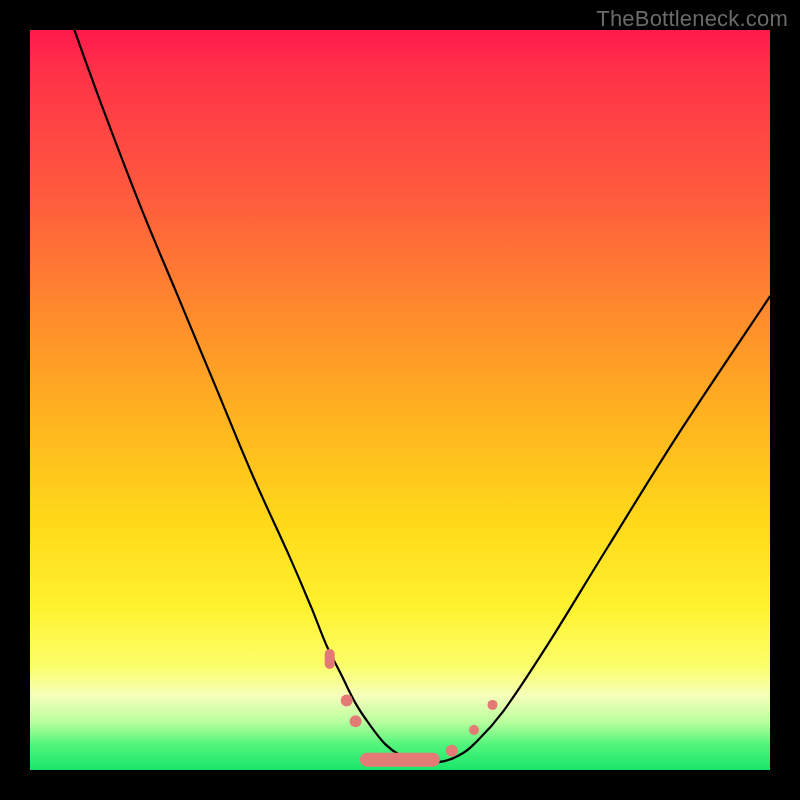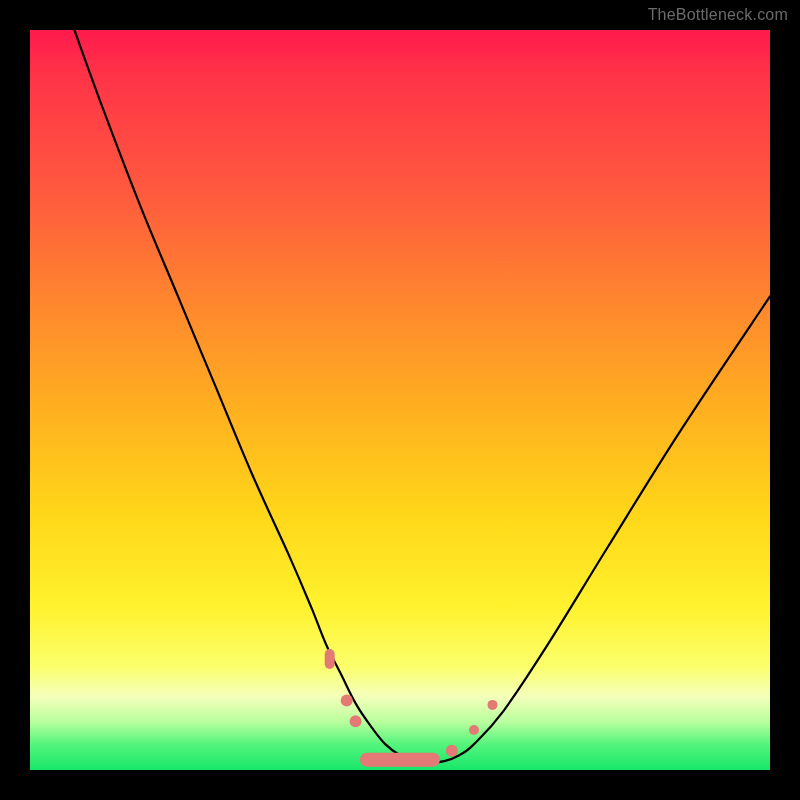--- a/index.html
+++ b/index.html
@@ -38,21 +38,21 @@
       #b9ff9e 93.5%,
       #54f57c 96.5%,
       #18e66a 100%
     );
   }
   .watermark {
     position: absolute;
     top: 6px;
     right: 12px;
     color: #6a6a6a;
-    font-size: 16px;
+    font-size: 22px;
     font-weight: 500;
     letter-spacing: 0.2px;
     user-select: none;
   }
   svg.overlay {
     position: absolute;
     left: 0;
     top: 0;
     width: 740px;
     height: 740px;

